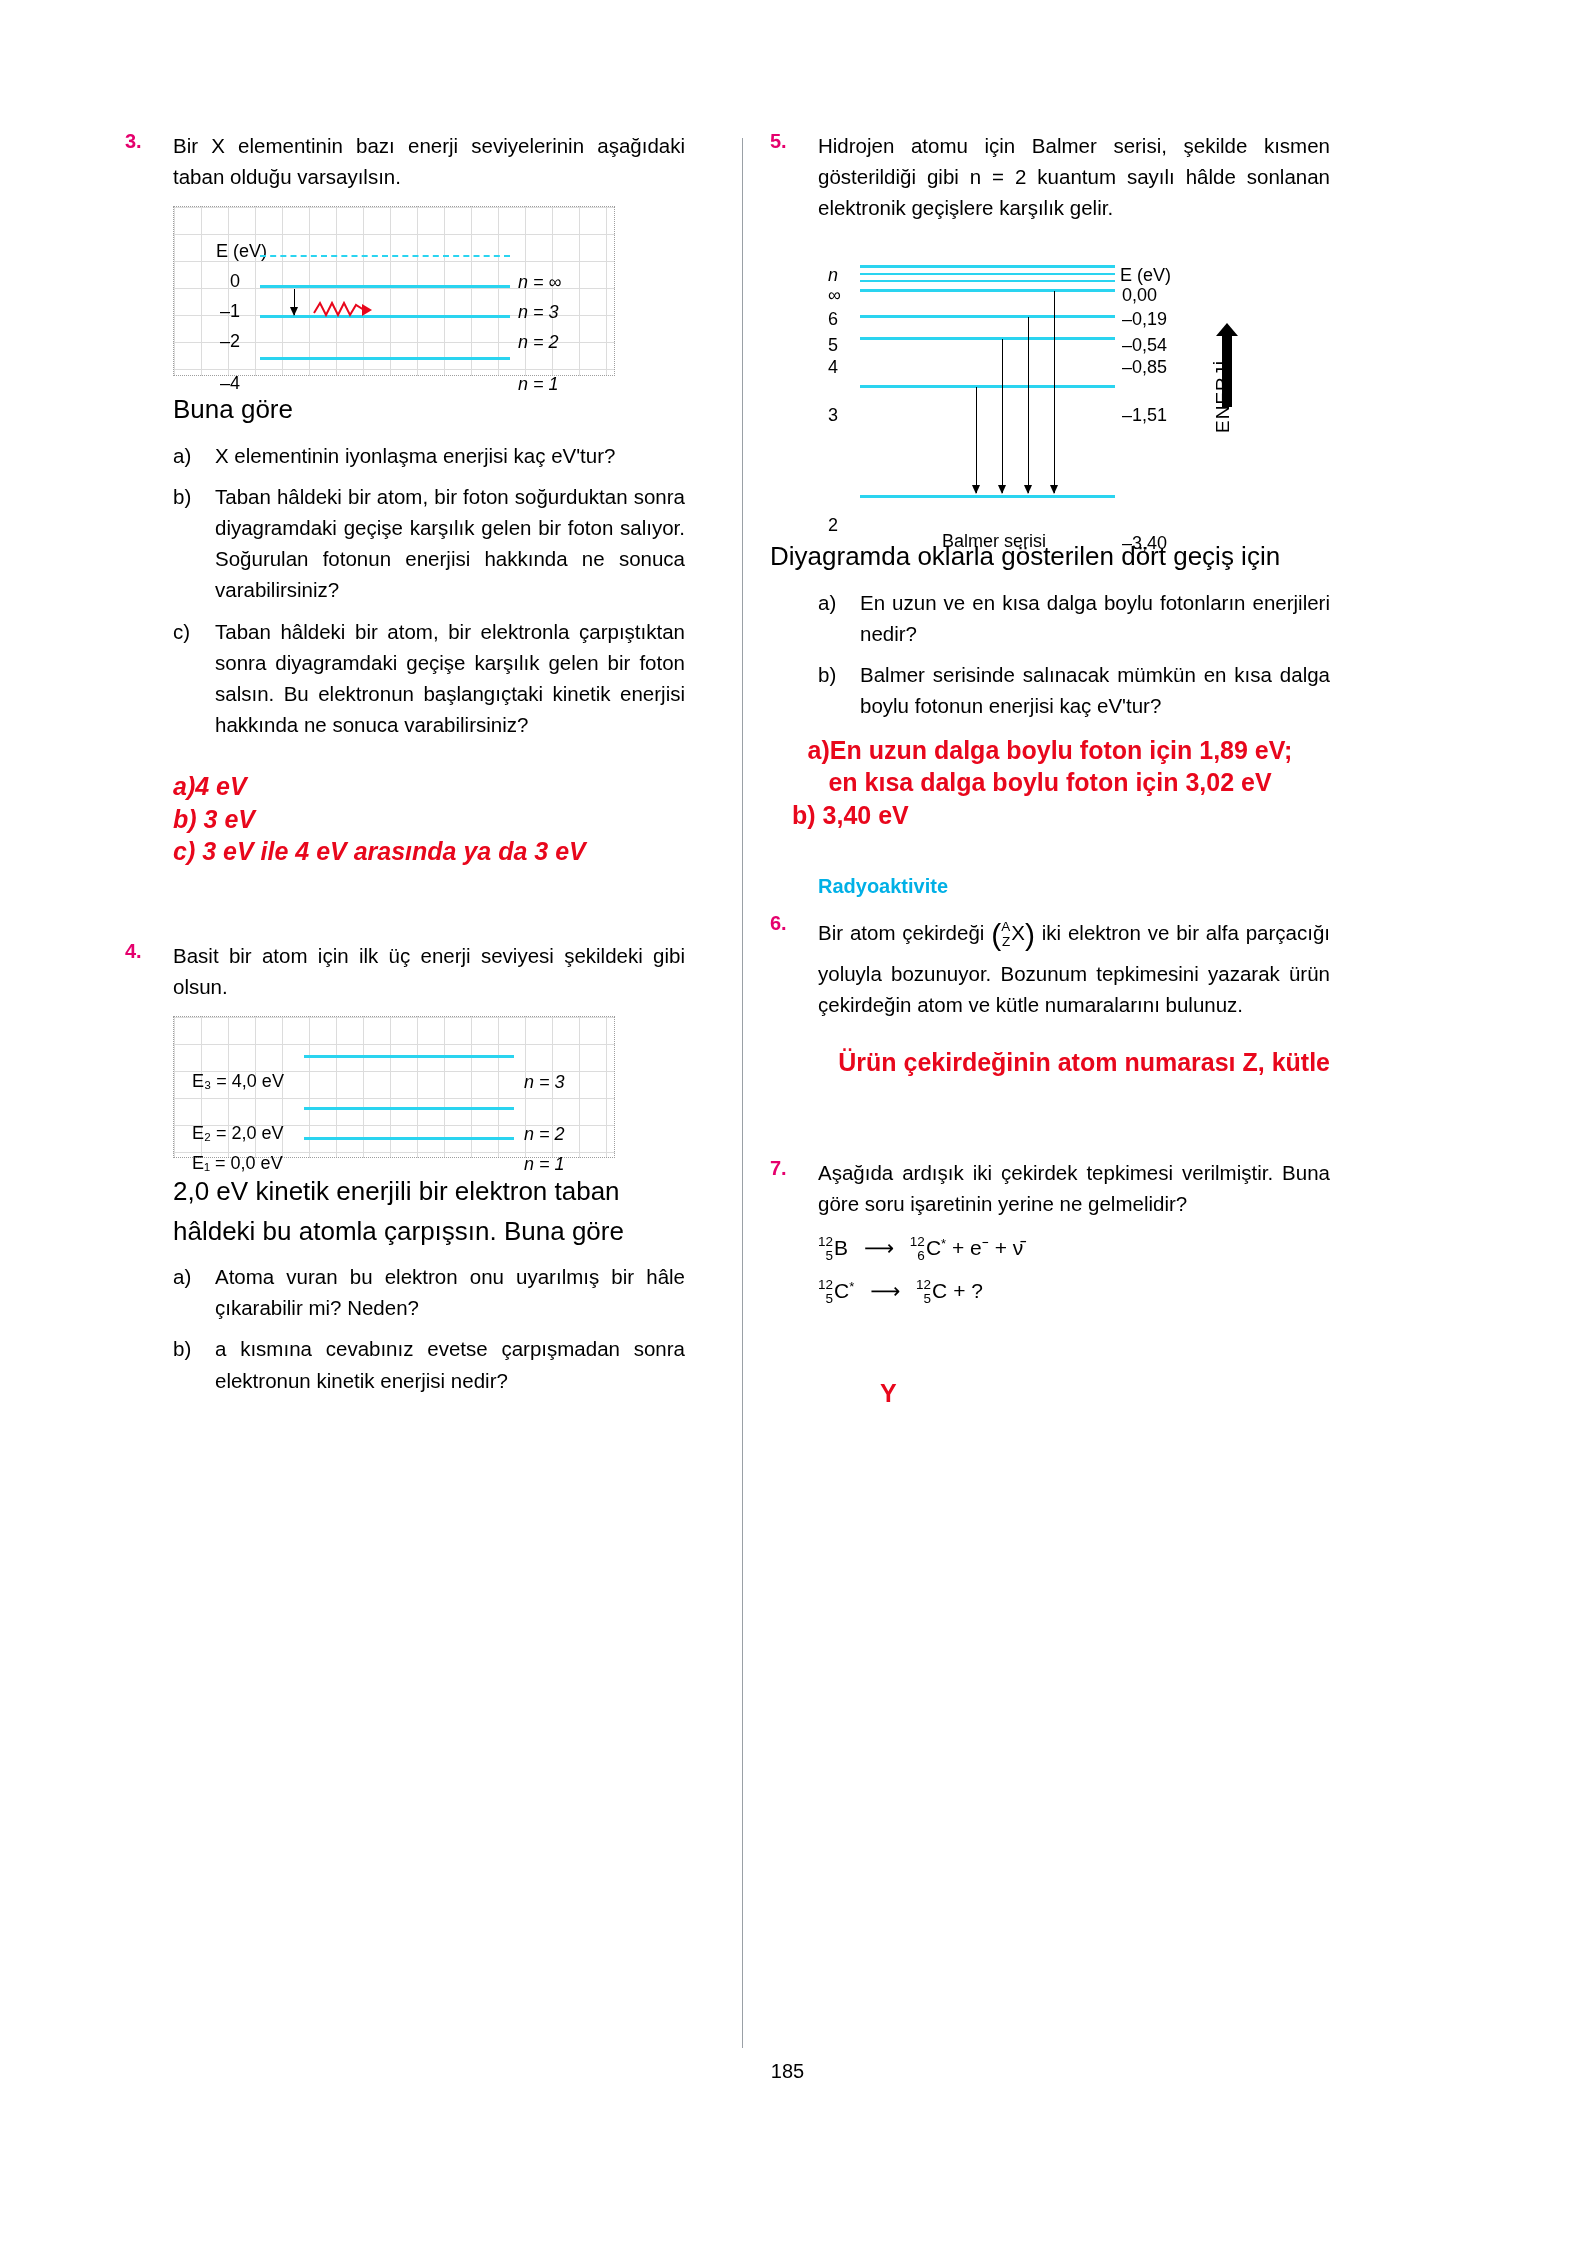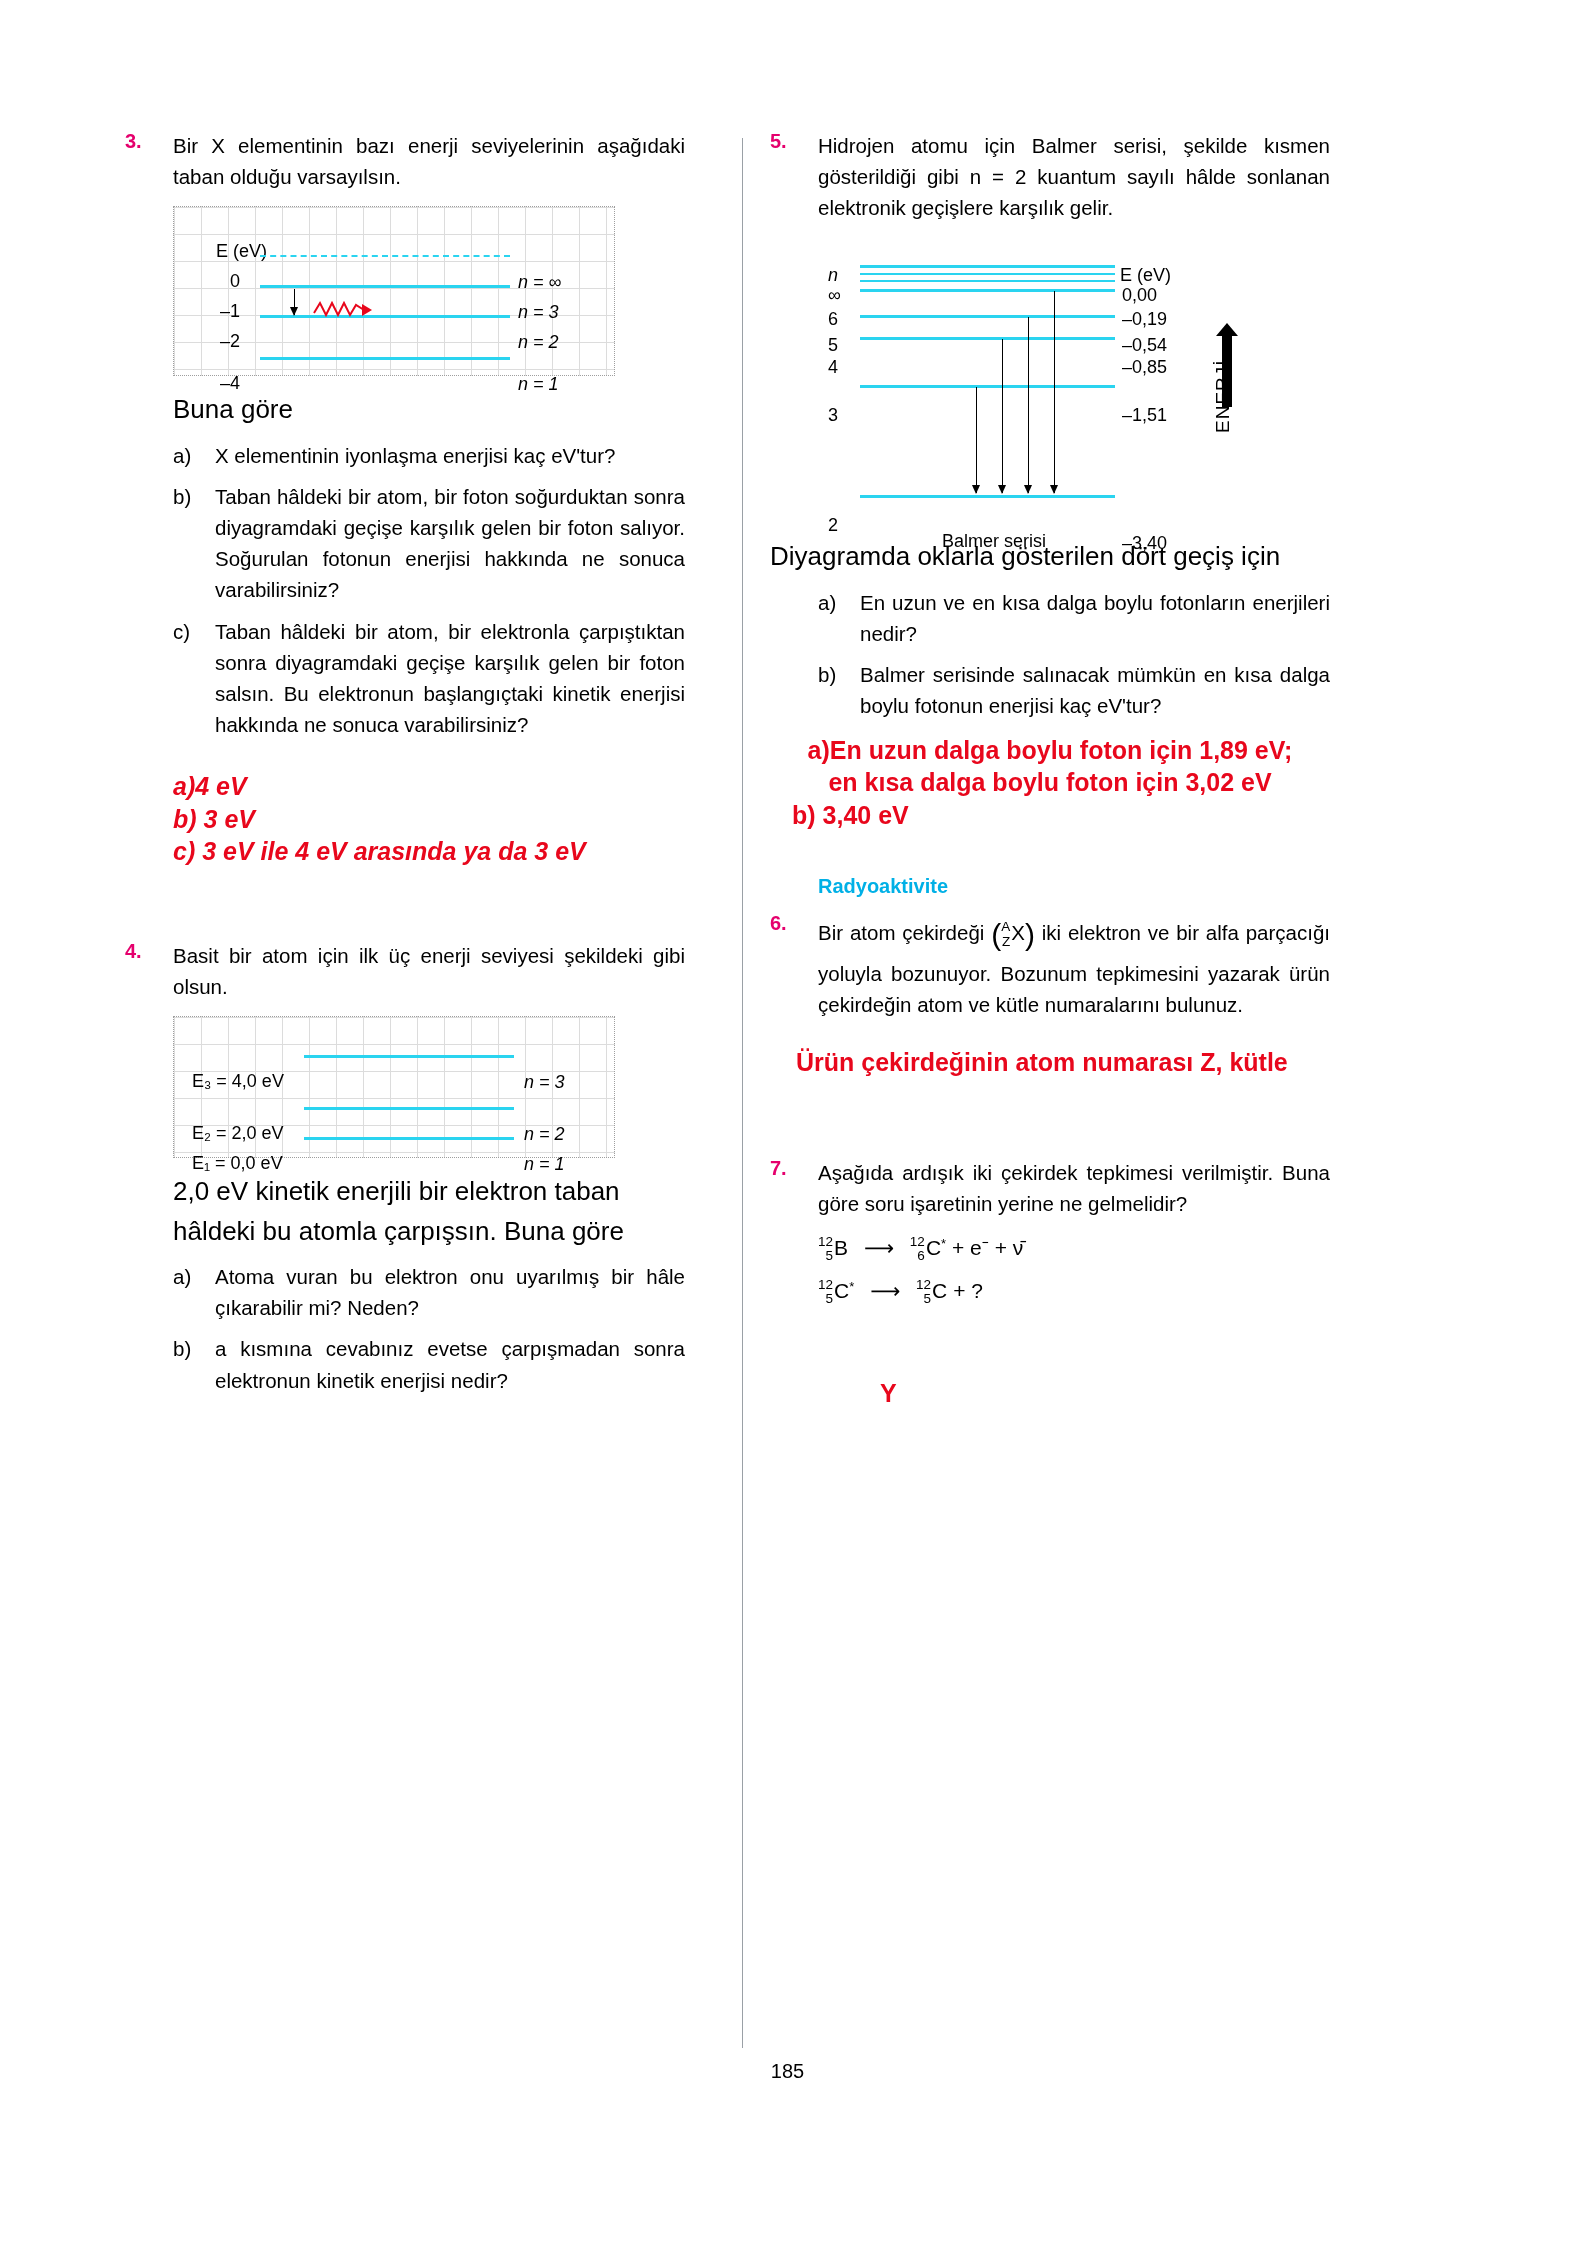--- a/index.html
+++ b/index.html
@@ -346,21 +346,21 @@
 
     <div class="qblock" style="margin-top:14px;">
       <div class="qnum">6.</div>
       <div class="qtext">
         <span>Bir atom çekirdeği</span>
         <span class="bigparen">(</span><span class="nuc"><span>A</span><br><span>Z</span></span><span>X</span><span class="bigparen">)</span>
         <span>iki elektron ve bir alfa parçacığı yoluyla bozunuyor. Bozunum tepkimesini yazarak ürün çekirdeğin atom ve kütle numaralarını bulunuz.</span>
       </div>
     </div>
 
-    <div class="answer" style="margin:26px 0 0 26px;">
+    <div class="answer" style="margin:26px 0 0 26px;text-align:right;">
       <div>Ürün çekirdeğinin atom numarası Z, kütle</div>
     </div>
 
     <div class="qblock" style="margin-top:78px;">
       <div class="qnum">7.</div>
       <div class="qtext">Aşağıda ardışık iki çekirdek tepkimesi verilmiştir. Buna göre soru işaretinin yerine ne gelmelidir?</div>
     </div>
 
     <div class="eqn">
       <span class="nuc"><span>12</span><br><span>5</span></span><span>B</span>

